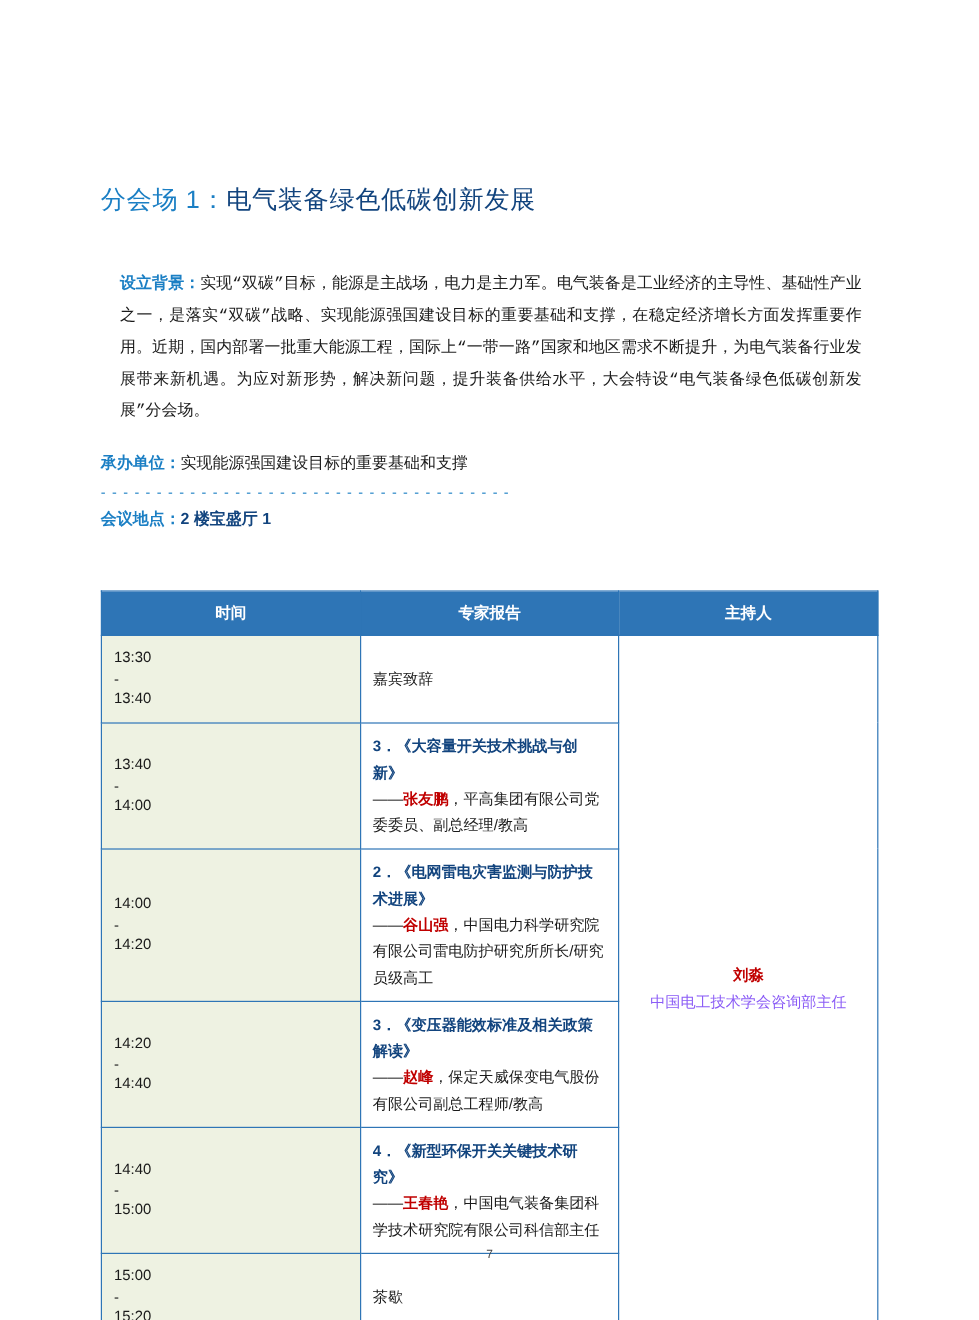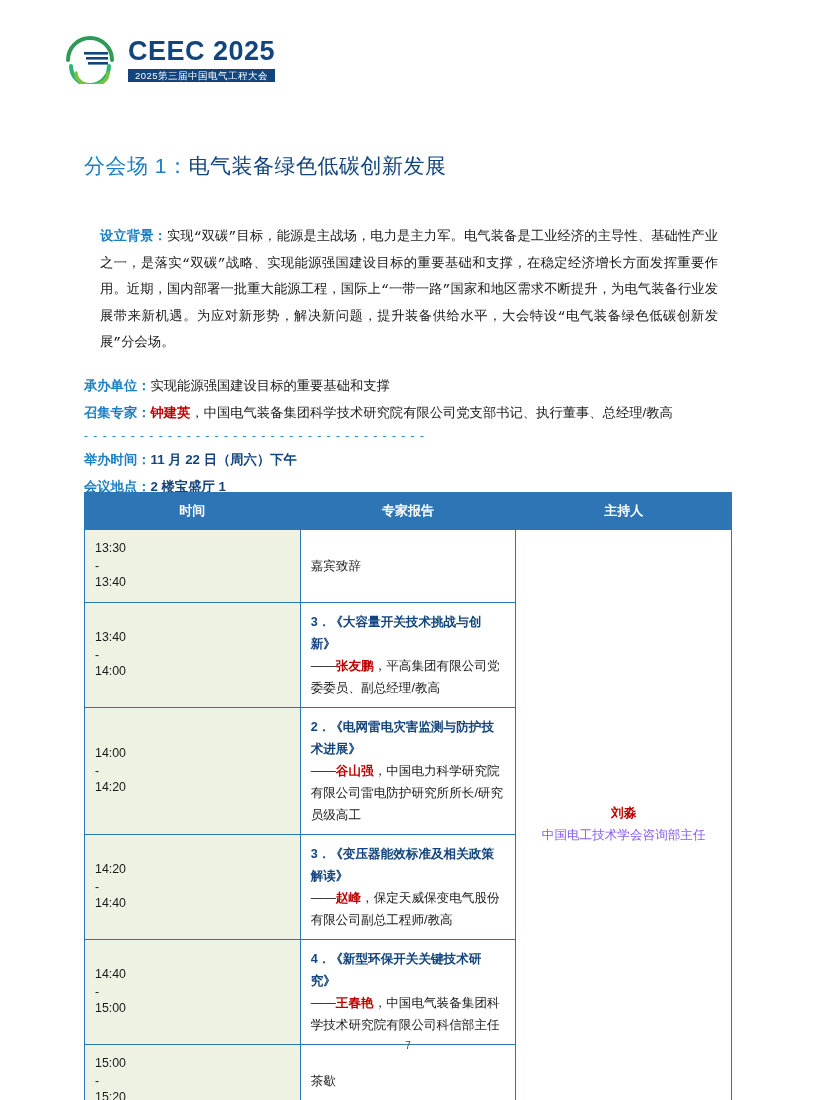--- a/index.html
+++ b/index.html
@@ -199,55 +199,33 @@
     text-align: center;
     font-size: 10px;
     color: #444444;
   }
 </style>
 </head>
 <body>
 
 <div class="page">
 
-  <div class="logo-wrap">
-    <div class="logo-mark">
-      <svg width="56" height="48" viewBox="0 0 56 48" xmlns="http://www.w3.org/2000/svg">
-        <path d="M4 24 A22 22 0 0 1 48 24" fill="none" stroke="#2e9a55" stroke-width="4" stroke-linecap="round"></path>
-        <path d="M7 30 A18 18 0 0 0 45 30" fill="none" stroke="#2bb673" stroke-width="4" stroke-linecap="round"></path>
-        <path d="M12 37 A14 11 0 0 0 44 37" fill="none" stroke="#7bc143" stroke-width="3.5" stroke-linecap="round"></path>
-        <rect x="20" y="16" width="24" height="2.6" fill="#12447e"></rect>
-        <rect x="22" y="21" width="22" height="2.6" fill="#12447e"></rect>
-        <rect x="24" y="26" width="20" height="2.6" fill="#12447e"></rect>
-      </svg>
-    </div>
-    <div class="logo-text">
-      <div class="logo-title">CEEC 2025</div>
-      <div class="logo-sub">2025第三届中国电气工程大会</div>
-    </div>
-  </div>
 
   <div class="section-heading">
     <span>分会场 1：</span><span class="dark">电气装备绿色低碳创新发展</span>
   </div>
 
   <div class="body-block">
     <p class="para">
       <span class="lbl-blue">设立背景：</span><span>实现“双碳”目标，能源是主战场，电力是主力军。电气装备是工业经济的主导性、基础性产业之一，是落实“双碳”战略、实现能源强国建设目标的重要基础和支撑，在稳定经济增长方面发挥重要作用。近期，国内部署一批重大能源工程，国际上“一带一路”国家和地区需求不断提升，为电气装备行业发展带来新机遇。为应对新形势，解决新问题，提升装备供给水平，大会特设“电气装备绿色低碳创新发展”分会场。</span>
     </p>
     <p class="meta-line">
       <span class="lbl-blue">承办单位：</span><span>实现能源强国建设目标的重要基础和支撑</span>
     </p>
-    <p class="meta-line">
-      <span class="lbl-blue">召集专家：</span><span class="name-red">钟建英</span><span>，中国电气装备集团科学技术研究院有限公司党支部书记、执行董事、总经理/教高</span>
-    </p>
     <div class="dashes">- - - - - - - - - - - - - - - - - - - - - - - - - - - - - - - - - - - - -</div>
-    <p class="when-line">
-      <span class="lbl-blue">举办时间：</span><span class="val">11 月 22 日（周六）下午</span>
-    </p>
     <p class="where-line">
       <span class="lbl-blue">会议地点：</span><span class="val">2 楼宝盛厅 1</span>
     </p>
   </div>
 
   <table class="schedule">
     <thead>
       <tr>
         <th>时间</th>
         <th>专家报告</th>

